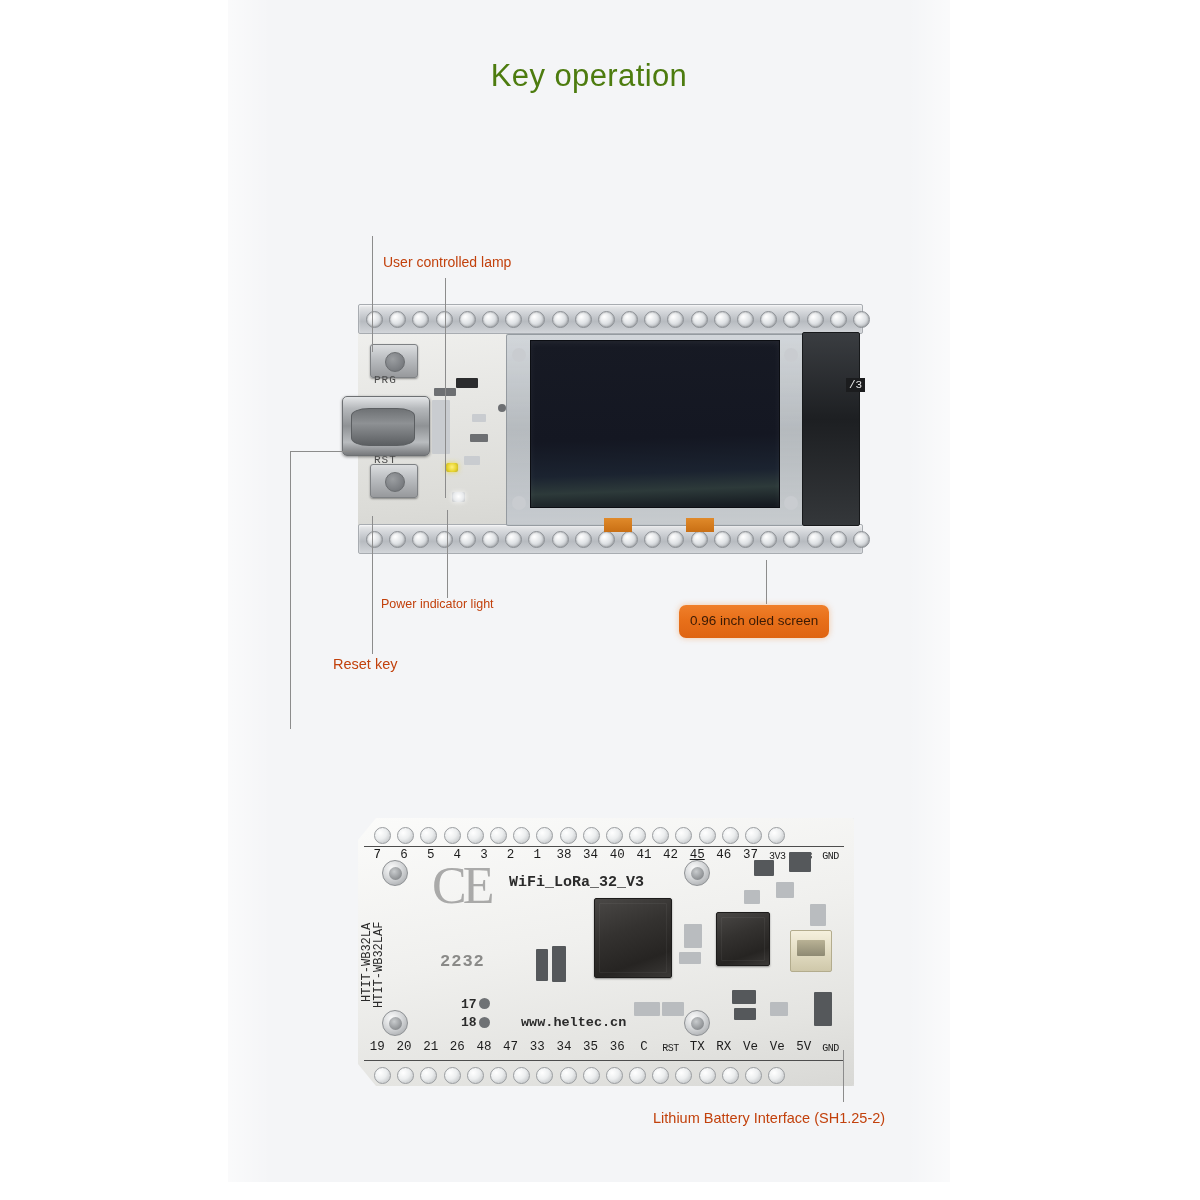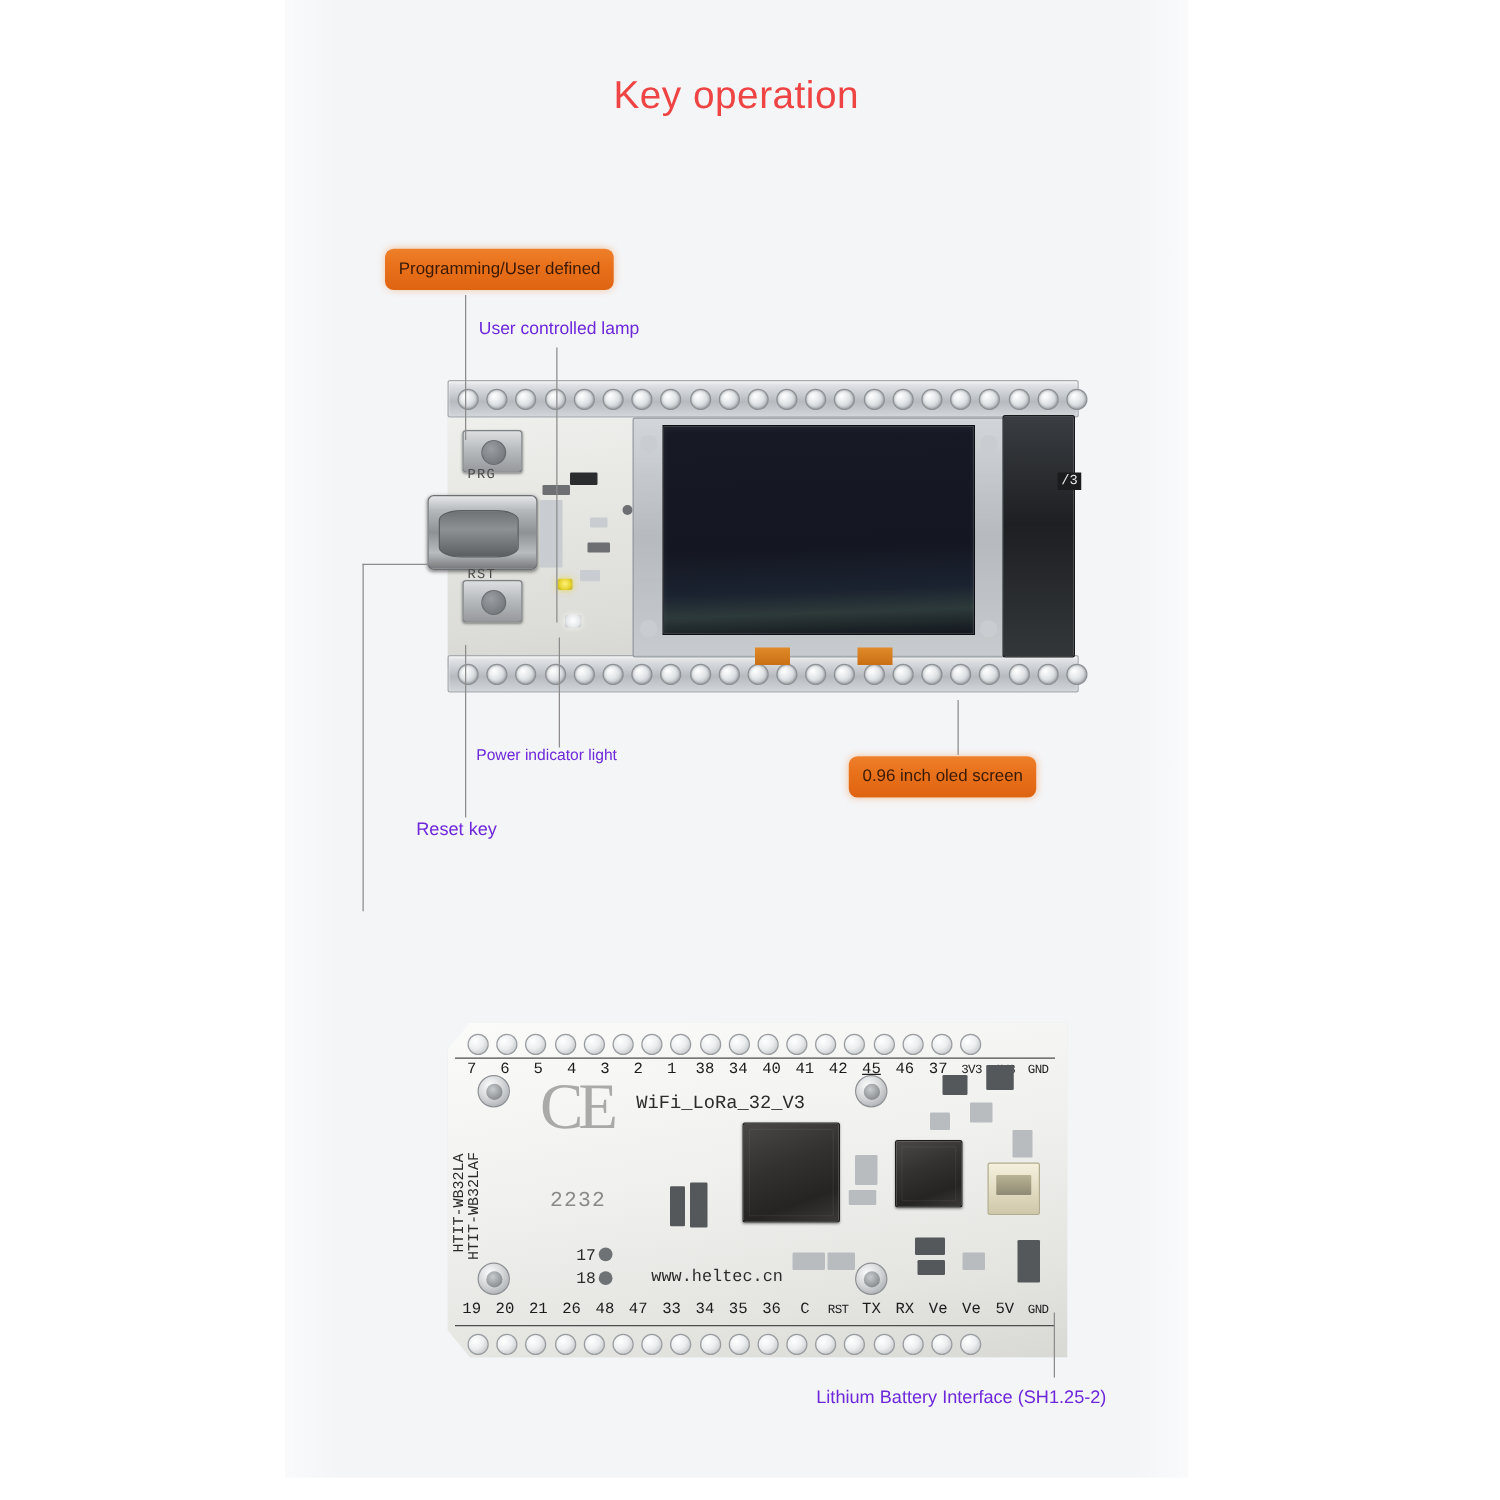--- a/index.html
+++ b/index.html
@@ -18,41 +18,41 @@
   .panel:after{
     content:"";position:absolute;left:0;top:0;width:100%;height:100%;
     background:linear-gradient(90deg,rgba(255,255,255,.55) 0%,rgba(255,255,255,0) 6%,
                rgba(255,255,255,0) 94%,rgba(255,255,255,.55) 100%);
     pointer-events:none;
   }
 
   
   .title{
     position:absolute;left:228px;top:58px;width:722px;text-align:center;
-    font-size:31px;color:#ef4444;letter-spacing:.4px;
+    font-size:31px;color:#4d7c0f;letter-spacing:.4px;
     font-family:"Liberation Sans", sans-serif;
   }
 
   
   .badge{
     position:absolute;
     background:linear-gradient(180deg,#ef7f2a 0%,#e8701a 45%,#df6412 100%);
     border-radius:7px;
     color:#3a1a05;
     font-size:13.5px;
     line-height:1;
     padding:9px 11px 10px 11px;
     white-space:nowrap;
     box-shadow:0 0 6px rgba(240,140,60,.45);
     font-family:"Liberation Sans", sans-serif;
   }
 
   
   .calltext{
-    position:absolute;white-space:nowrap;color:#6d28d9;
+    position:absolute;white-space:nowrap;color:#c2410c;
     font-size:12.5px;font-family:"Liberation Sans", sans-serif;
   }
   .calltext.big{font-size:14px;}
   .calltext.bot{font-size:14.5px;}
 
   
   .lead{position:absolute;background:#8c8c8c;}
   .lead.v{width:1.4px;}
   .lead.h{height:1.4px;}
 
@@ -181,20 +181,21 @@
   }
   .pinrow span{display:inline-block;text-align:center;}
   .rowline{position:absolute;height:1.3px;background:#4d4d4d;}
   .vtxt{
     position:absolute;font-family:"Liberation Mono", monospace;font-size:12px;color:#2a2a2a;
     transform:rotate(-90deg);transform-origin:left top;white-space:nowrap;
   }
   .silk2{
     position:absolute;font-family:"Liberation Mono", monospace;color:#2b2b2b;
     white-space:nowrap;
+    font-weight:bold;
   }
   .screw{
     position:absolute;width:24px;height:24px;border-radius:50%;
     background:radial-gradient(circle at 38% 32%,#fdfdfd 0%,#d6d8da 45%,#9a9da0 100%);
     border:1px solid #8e9194;
   }
   .screw:after{
     content:"";position:absolute;left:50%;top:50%;width:13px;height:13px;margin:-6.5px 0 0 -6.5px;
     border-radius:50%;background:radial-gradient(circle at 40% 35%,#c9ccce 0%,#8d9093 70%,#74777a 100%);
   }
@@ -319,21 +320,20 @@
   </div>
 
   <div class="lead v" style="left:372px;top:236px;height:116px;"></div>
   <div class="lead v" style="left:445px;top:278px;height:220px;"></div>
   <div class="lead v" style="left:372px;top:516px;height:138px;"></div>
   <div class="lead v" style="left:447px;top:510px;height:88px;"></div>
   <div class="lead h" style="left:290px;top:451px;width:62px;"></div>
   <div class="lead v" style="left:290px;top:451px;height:278px;"></div>
   <div class="lead v" style="left:766px;top:560px;height:44px;"></div>
 
-  <div class="badge" style="left:308px;top:199px;">Programming/User defined</div>
 
   <div class="calltext big" style="left:383px;top:254px;">User controlled lamp</div>
 
   <div class="calltext" style="left:381px;top:597px;">Power indicator light</div>
 
   <div class="calltext bot" style="left:333px;top:656px;">Reset key</div>
 
 
   <div class="badge" style="left:679px;top:605px;">0.96 inch oled screen</div>
 

